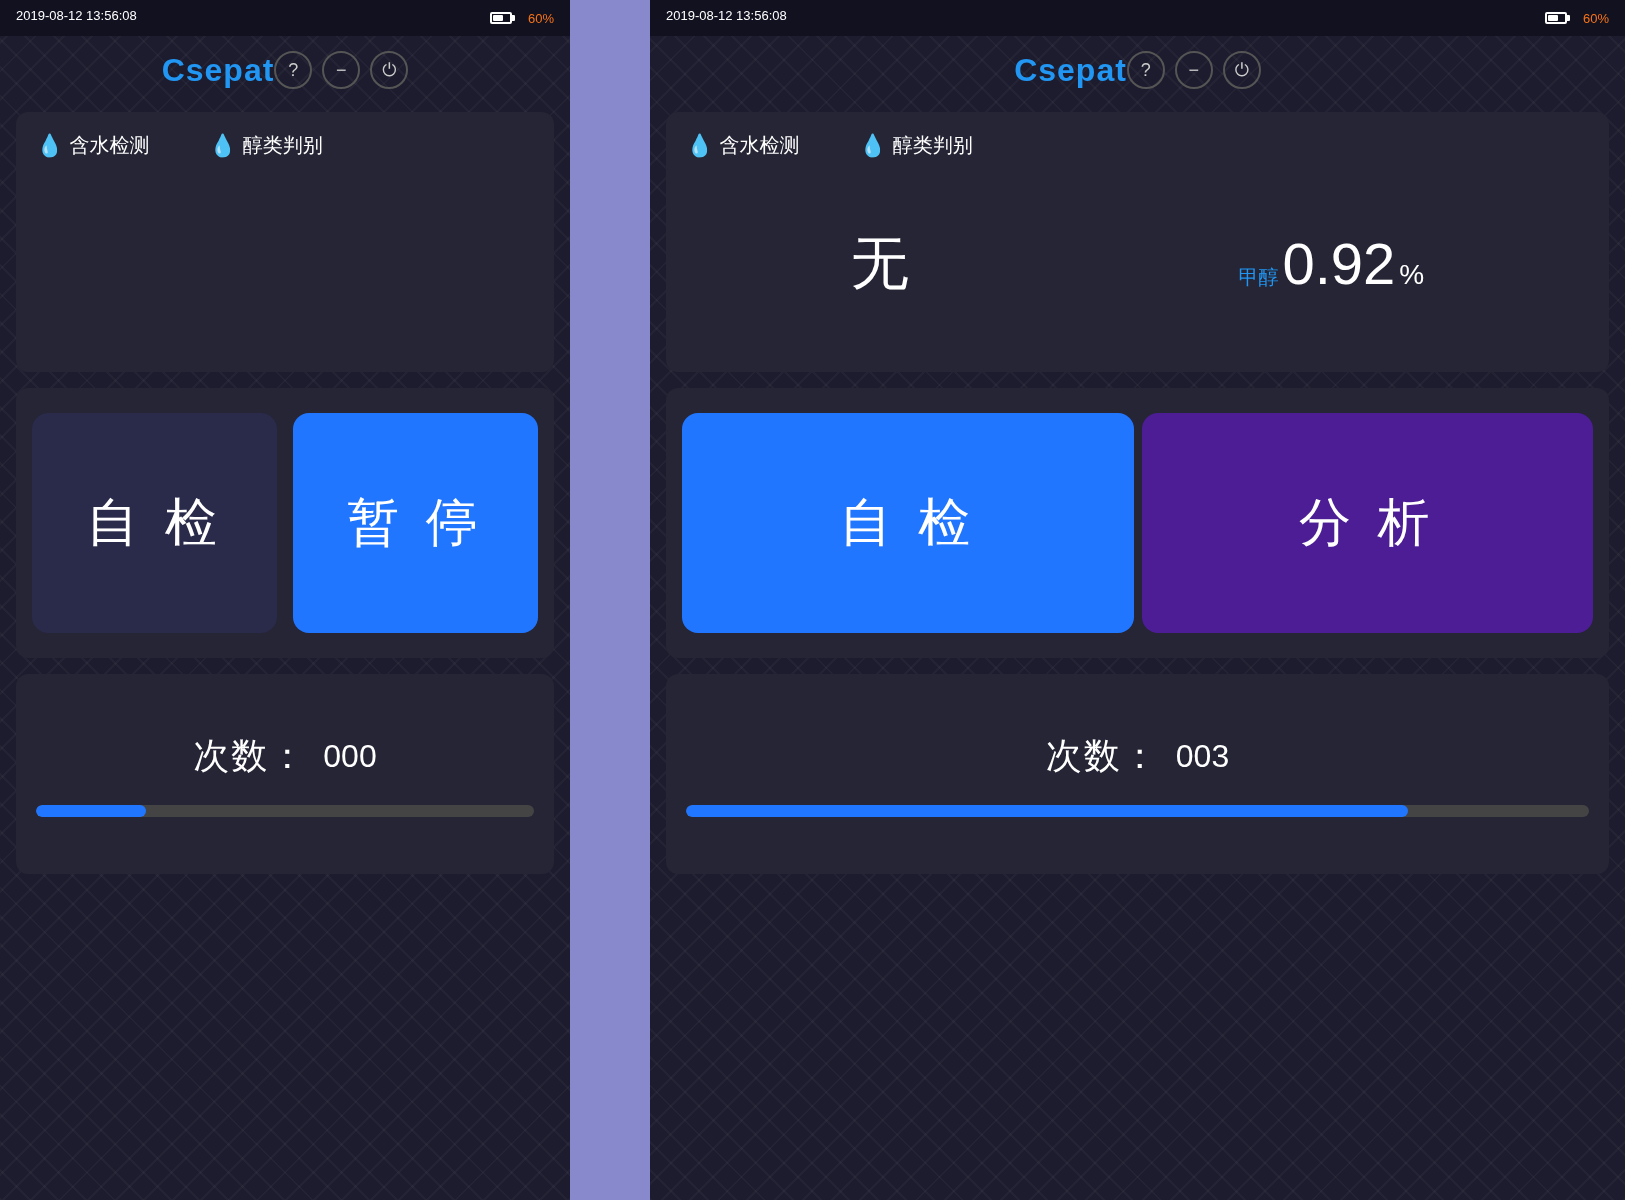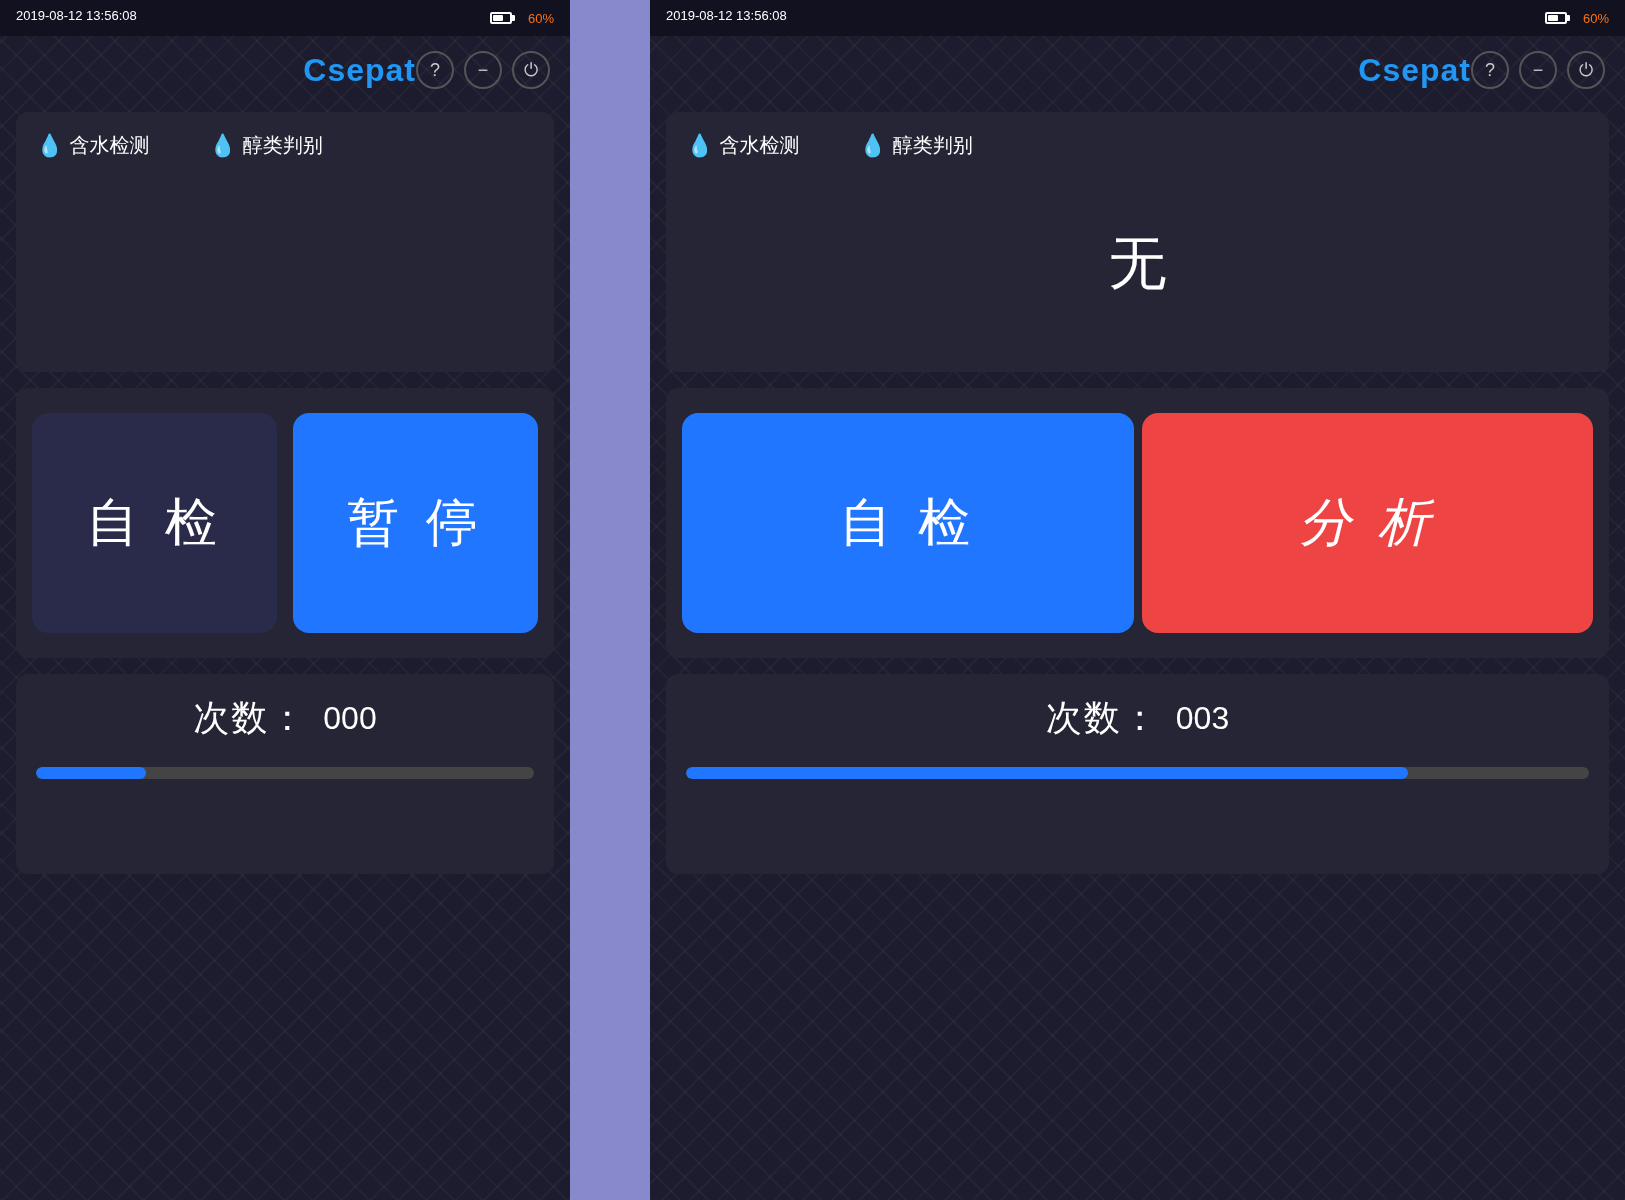--- a/index.html
+++ b/index.html
@@ -97,21 +97,21 @@
       top: 1px;
       bottom: 1px;
       width: 55%;
       background: #fff;
       border-radius: 1px;
     }
 
     
     .header {
       display: flex;
-      justify-content: flex-end;
+      justify-content: center;
       align-items: center;
       padding: 24px 20px;
       height: 68px;
     }
 
     .logo {
       font-size: 32px;
       font-weight: bold;
       color: #2196F3;
       letter-spacing: 1px;
@@ -233,31 +233,30 @@
     .btn-zijiang {
       background: #2a2a4a;
     }
 
     .btn-zanting {
       background: #2176FF;
       margin-left: 8px;
     }
 
     .btn-fenxi {
-      background: #ef4444;
-      font-style: italic;
+      background: #4c1d95;
     }
 
     
     .card-count {
       height: 200px;
       display: flex;
       flex-direction: column;
       align-items: center;
-      justify-content: flex-start;
+      justify-content: center;
       gap: 24px;
     }
 
     .count-text {
       font-size: 36px;
       color: #fff;
       letter-spacing: 2px;
     }
 
     .count-number {
@@ -390,20 +389,25 @@
           <span class="drop-icon">💧</span>
           <span>含水检测</span>
         </div>
         <div class="detection-label">
           <span class="drop-icon">💧</span>
           <span>醇类判别</span>
         </div>
       </div>
       <div class="detection-values">
         <div class="detection-value-wu">无</div>
+        <div class="detection-value-methanol">
+          <span class="methanol-label">甲醇</span>
+          <span class="methanol-value">0.92</span>
+          <span class="methanol-unit">%</span>
+        </div>
       </div>
     </div>
 
     <div class="card card-buttons">
       <button class="action-btn btn-zijiang" style="background:#2176FF;">自 检</button>
       <button class="action-btn btn-fenxi">分 析</button>
     </div>
 
     <div class="card card-count">
       <div class="count-row">

